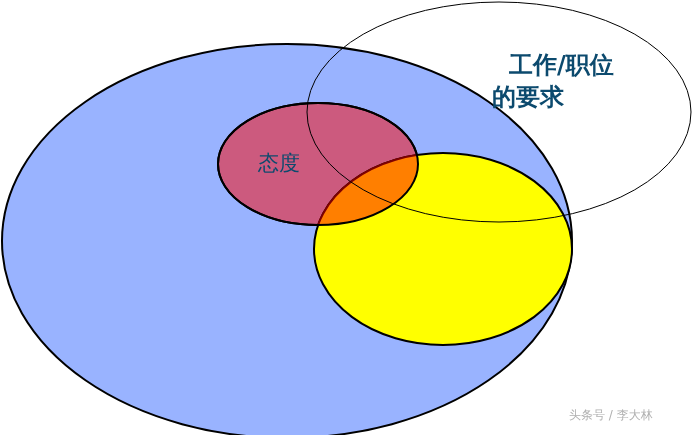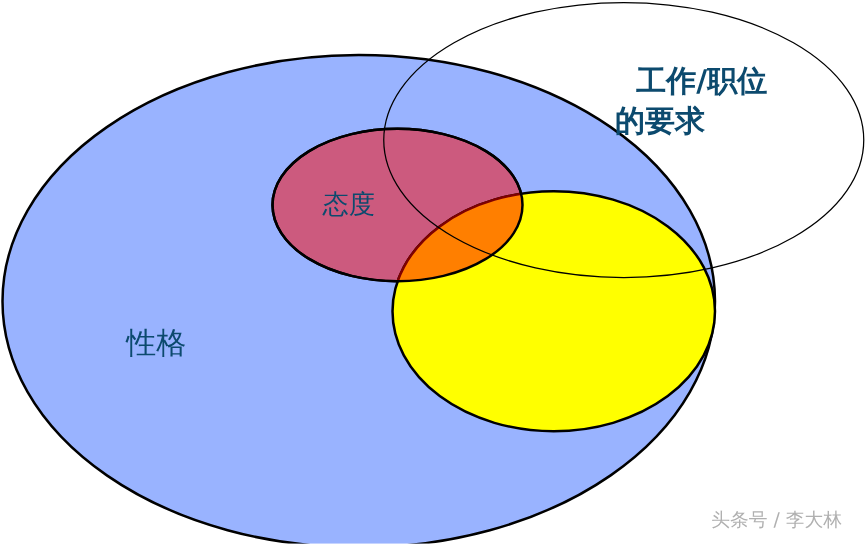--- a/index.html
+++ b/index.html
@@ -1,20 +1,20 @@
 <!DOCTYPE html>
 <html><head>
   <meta charset="utf-8">
   <style>
     html, body { margin: 0; padding: 0; background: #ffffff; }
     #canvas { position: relative; width: 692px; height: 435px; overflow: hidden; background: #ffffff; }
     svg { position: absolute; left: 0; top: 0; }
     .label { position: absolute; font-family: "DejaVu Sans", sans-serif; color: #0c4a6e; white-space: nowrap; line-height: 1.15; }
     .bold { font-weight: bold; }
-    .watermark { position: absolute; font-family: "DejaVu Sans", sans-serif; color: #b0b0b0; font-size: 15px; white-space: nowrap; }
+    .watermark { position: absolute; font-family: "DejaVu Sans", sans-serif; color: #b0b0b0; font-size: 12px; white-space: nowrap; }
   </style>
 </head>
 <body>
 
 <div id="canvas">
   <svg width="692" height="435" viewBox="0 0 692 435">
     <defs>
       <clipPath id="clip-attitude">
         <ellipse cx="318" cy="164" rx="100" ry="61"></ellipse>
       </clipPath>
@@ -26,21 +26,20 @@
 
     <ellipse cx="443" cy="249" rx="129" ry="96" fill="#ffff00" stroke="#000" stroke-width="2"></ellipse>
 
     <ellipse cx="443" cy="249" rx="129" ry="96" fill="#ff7f00" clip-path="url(#clip-attitude)"></ellipse>
     <ellipse cx="443" cy="249" rx="129" ry="96" fill="none" stroke="#800000" stroke-width="2" clip-path="url(#clip-attitude)"></ellipse>
     <ellipse cx="318" cy="164" rx="100" ry="61" fill="none" stroke="#000" stroke-width="2"></ellipse>
 
     <ellipse cx="499" cy="112" rx="192" ry="110" fill="none" stroke="#000" stroke-width="1"></ellipse>
   </svg>
 
-  <div class="label" style="left:101px; top:261px; font-size:24px;">性格</div>
 
   <div class="label bold" style="left:509px; top:52px; font-size:24px;">工作/职位</div>
   <div class="label bold" style="left:492px; top:84px; font-size:24px;">的要求</div>
 
   <div class="label" style="left:258px; top:151px; font-size:21px;">态度</div>
 
 
   <div class="watermark" style="left:569px; top:407px;">头条号 / 李大林</div>
 </div>
 

